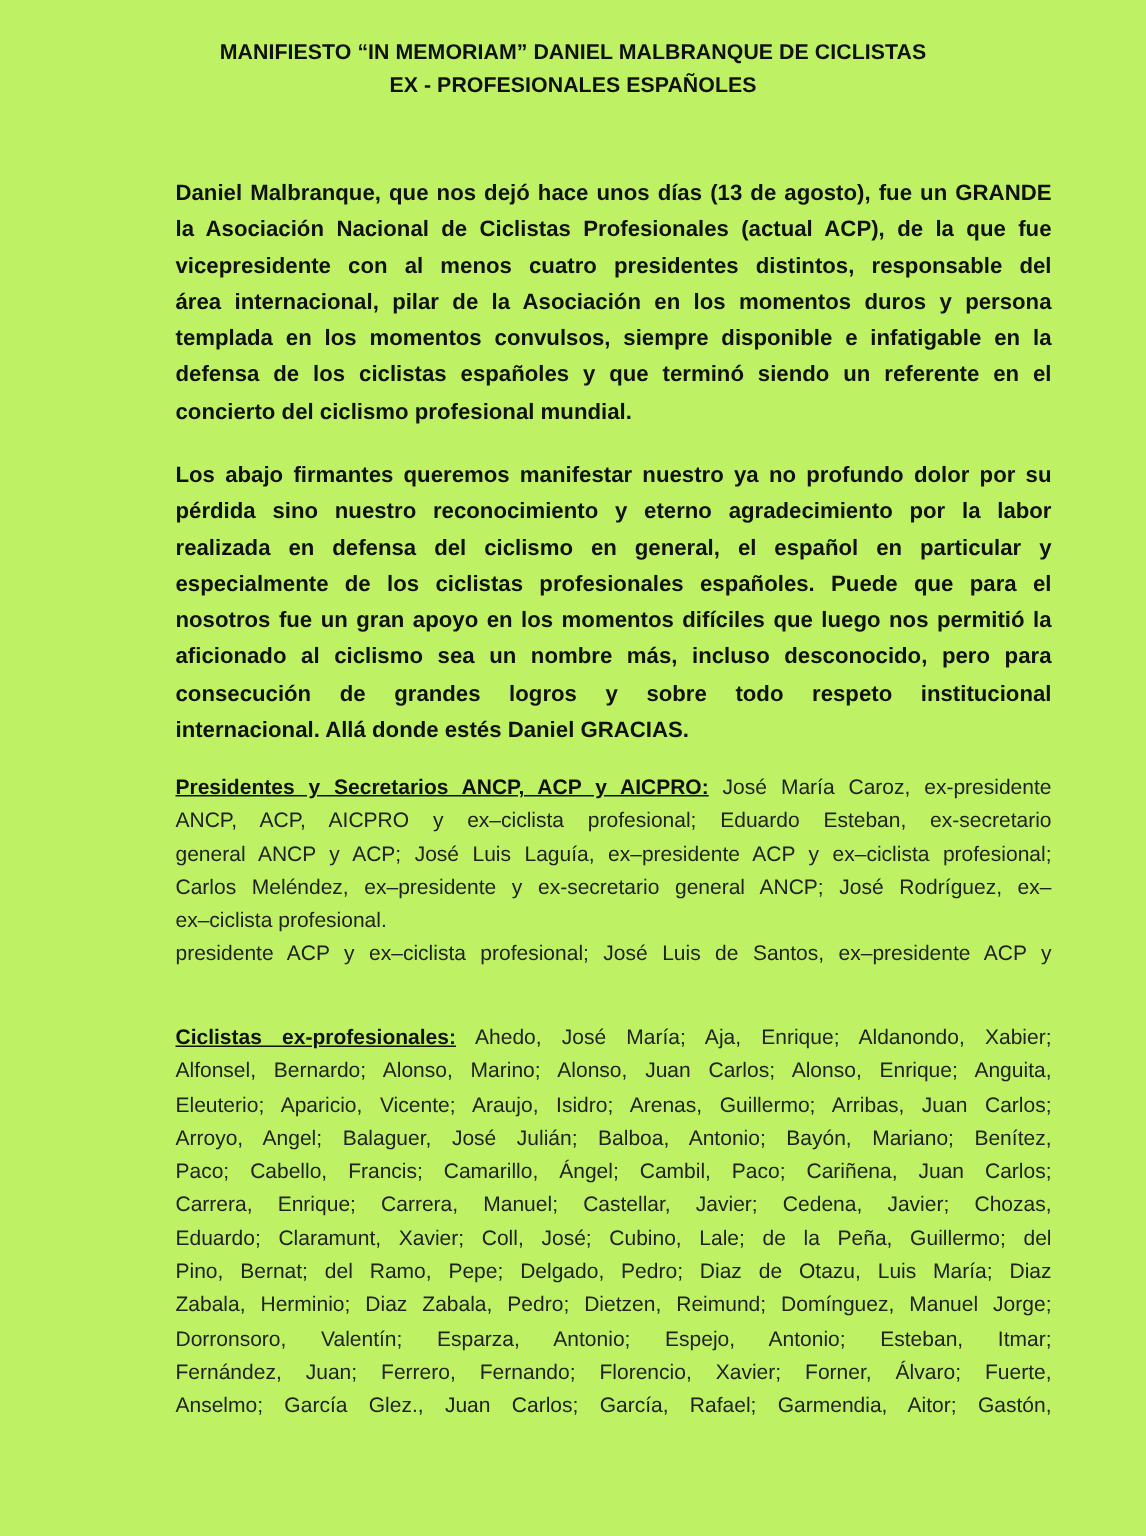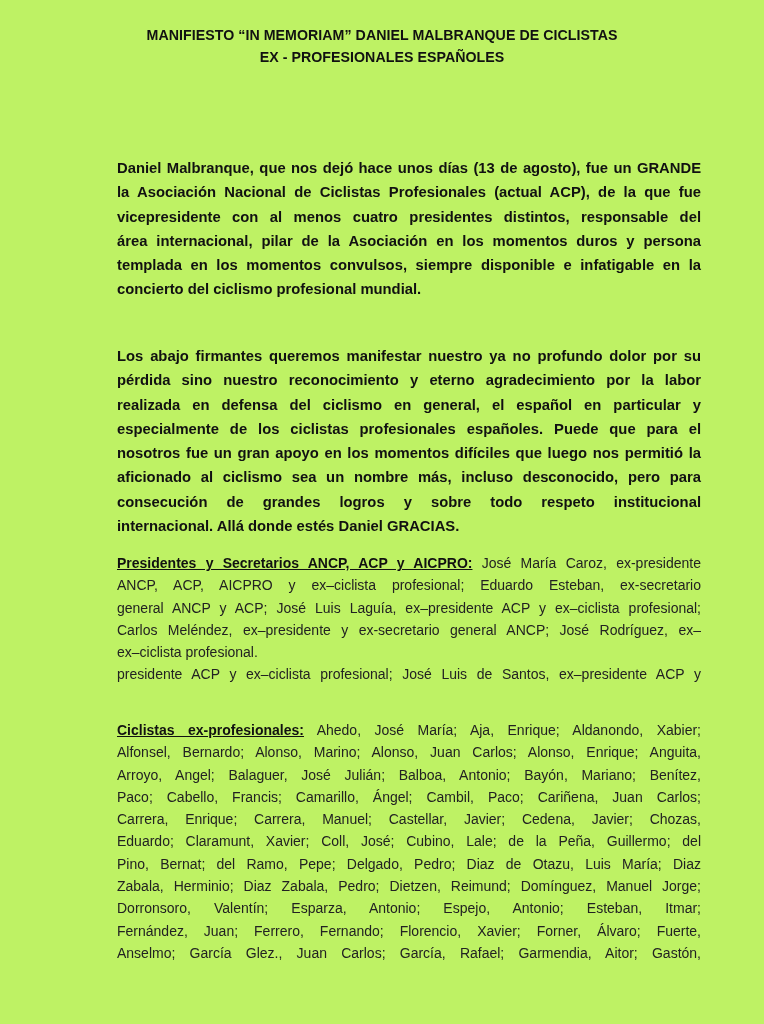--- a/index.html
+++ b/index.html
@@ -80,21 +80,20 @@
     .regular-block .line { height: 22.3px; }
     .line.last {
       text-align-last: left;
     }
     .line-inner {
       display: inline-block;
       width: 584px;
       white-space: normal;
       text-align: justify;
       text-align-last: justify;
-      margin-top: 39px;
     }
     .line.last .line-inner {
       text-align-last: left;
     }
   </style>
 </head>
 <body>
 
 <div class="page">
 
@@ -102,20 +101,21 @@
     <div>MANIFIESTO “IN MEMORIAM” DANIEL MALBRANQUE DE CICLISTAS</div>
     <div>EX - PROFESIONALES ESPAÑOLES</div>
   </div>
 
   <div class="body-text bold-block intro">
     <div class="line"><span class="line-inner">Daniel Malbranque, que nos dejó hace unos días (13 de agosto), fue un GRANDE</span></div>
     <div class="line"><span class="line-inner">la Asociación Nacional de Ciclistas Profesionales (actual ACP), de la que fue</span></div>
     <div class="line"><span class="line-inner">vicepresidente con al menos cuatro presidentes distintos, responsable del</span></div>
     <div class="line"><span class="line-inner">área internacional, pilar de la Asociación en los momentos duros y persona</span></div>
     <div class="line"><span class="line-inner">templada en los momentos convulsos, siempre disponible e infatigable en la</span></div>
+    <div class="line"><span class="line-inner">defensa de los ciclistas españoles y que terminó siendo un referente en el</span></div>
     <div class="line last"><span class="line-inner">concierto del ciclismo profesional mundial.</span></div>
   </div>
 
   <div class="body-text bold-block para2">
     <div class="line"><span class="line-inner">Los abajo firmantes queremos manifestar nuestro ya no profundo dolor por su</span></div>
     <div class="line"><span class="line-inner">pérdida sino nuestro reconocimiento y eterno agradecimiento por la labor</span></div>
     <div class="line"><span class="line-inner">realizada en defensa del ciclismo en general, el español en particular y</span></div>
     <div class="line"><span class="line-inner">especialmente de los ciclistas profesionales españoles. Puede que para el</span></div>
     <div class="line"><span class="line-inner">nosotros fue un gran apoyo en los momentos difíciles que luego nos permitió la</span></div>
     <div class="line"><span class="line-inner">aficionado al ciclismo sea un nombre más, incluso desconocido, pero para</span></div>
@@ -128,20 +128,21 @@
     <div class="line"><span class="line-inner">ANCP, ACP, AICPRO y ex–ciclista profesional; Eduardo Esteban, ex-secretario</span></div>
     <div class="line"><span class="line-inner">general ANCP y ACP; José Luis Laguía, ex–presidente ACP y ex–ciclista profesional;</span></div>
     <div class="line"><span class="line-inner">Carlos Meléndez, ex–presidente y ex-secretario general ANCP; José Rodríguez, ex–</span></div>
     <div class="line last"><span class="line-inner">ex–ciclista profesional.</span></div>
     <div class="line"><span class="line-inner">presidente ACP y ex–ciclista profesional; José Luis de Santos, ex–presidente ACP y</span></div>
   </div>
 
   <div class="body-text regular-block cyclists">
     <div class="line"><span class="line-inner"><span class="section-heading">Ciclistas ex-profesionales:</span><span> Ahedo, José María; Aja, Enrique; Aldanondo, Xabier;</span></span></div>
     <div class="line"><span class="line-inner">Alfonsel, Bernardo; Alonso, Marino; Alonso, Juan Carlos; Alonso, Enrique; Anguita,</span></div>
+    <div class="line"><span class="line-inner">Eleuterio; Aparicio, Vicente; Araujo, Isidro; Arenas, Guillermo; Arribas, Juan Carlos;</span></div>
     <div class="line"><span class="line-inner">Arroyo, Angel; Balaguer, José Julián; Balboa, Antonio; Bayón, Mariano; Benítez,</span></div>
     <div class="line"><span class="line-inner">Paco; Cabello, Francis; Camarillo, Ángel; Cambil, Paco; Cariñena, Juan Carlos;</span></div>
     <div class="line"><span class="line-inner">Carrera, Enrique; Carrera, Manuel; Castellar, Javier; Cedena, Javier; Chozas,</span></div>
     <div class="line"><span class="line-inner">Eduardo; Claramunt, Xavier; Coll, José; Cubino, Lale; de la Peña, Guillermo; del</span></div>
     <div class="line"><span class="line-inner">Pino, Bernat; del Ramo, Pepe; Delgado, Pedro; Diaz de Otazu, Luis María; Diaz</span></div>
     <div class="line"><span class="line-inner">Zabala, Herminio; Diaz Zabala, Pedro; Dietzen, Reimund; Domínguez, Manuel Jorge;</span></div>
     <div class="line"><span class="line-inner">Dorronsoro, Valentín; Esparza, Antonio; Espejo, Antonio; Esteban, Itmar;</span></div>
     <div class="line"><span class="line-inner">Fernández, Juan; Ferrero, Fernando; Florencio, Xavier; Forner, Álvaro; Fuerte,</span></div>
     <div class="line"><span class="line-inner">Anselmo; García Glez., Juan Carlos; García, Rafael; Garmendia, Aitor; Gastón,</span></div>
   </div>

